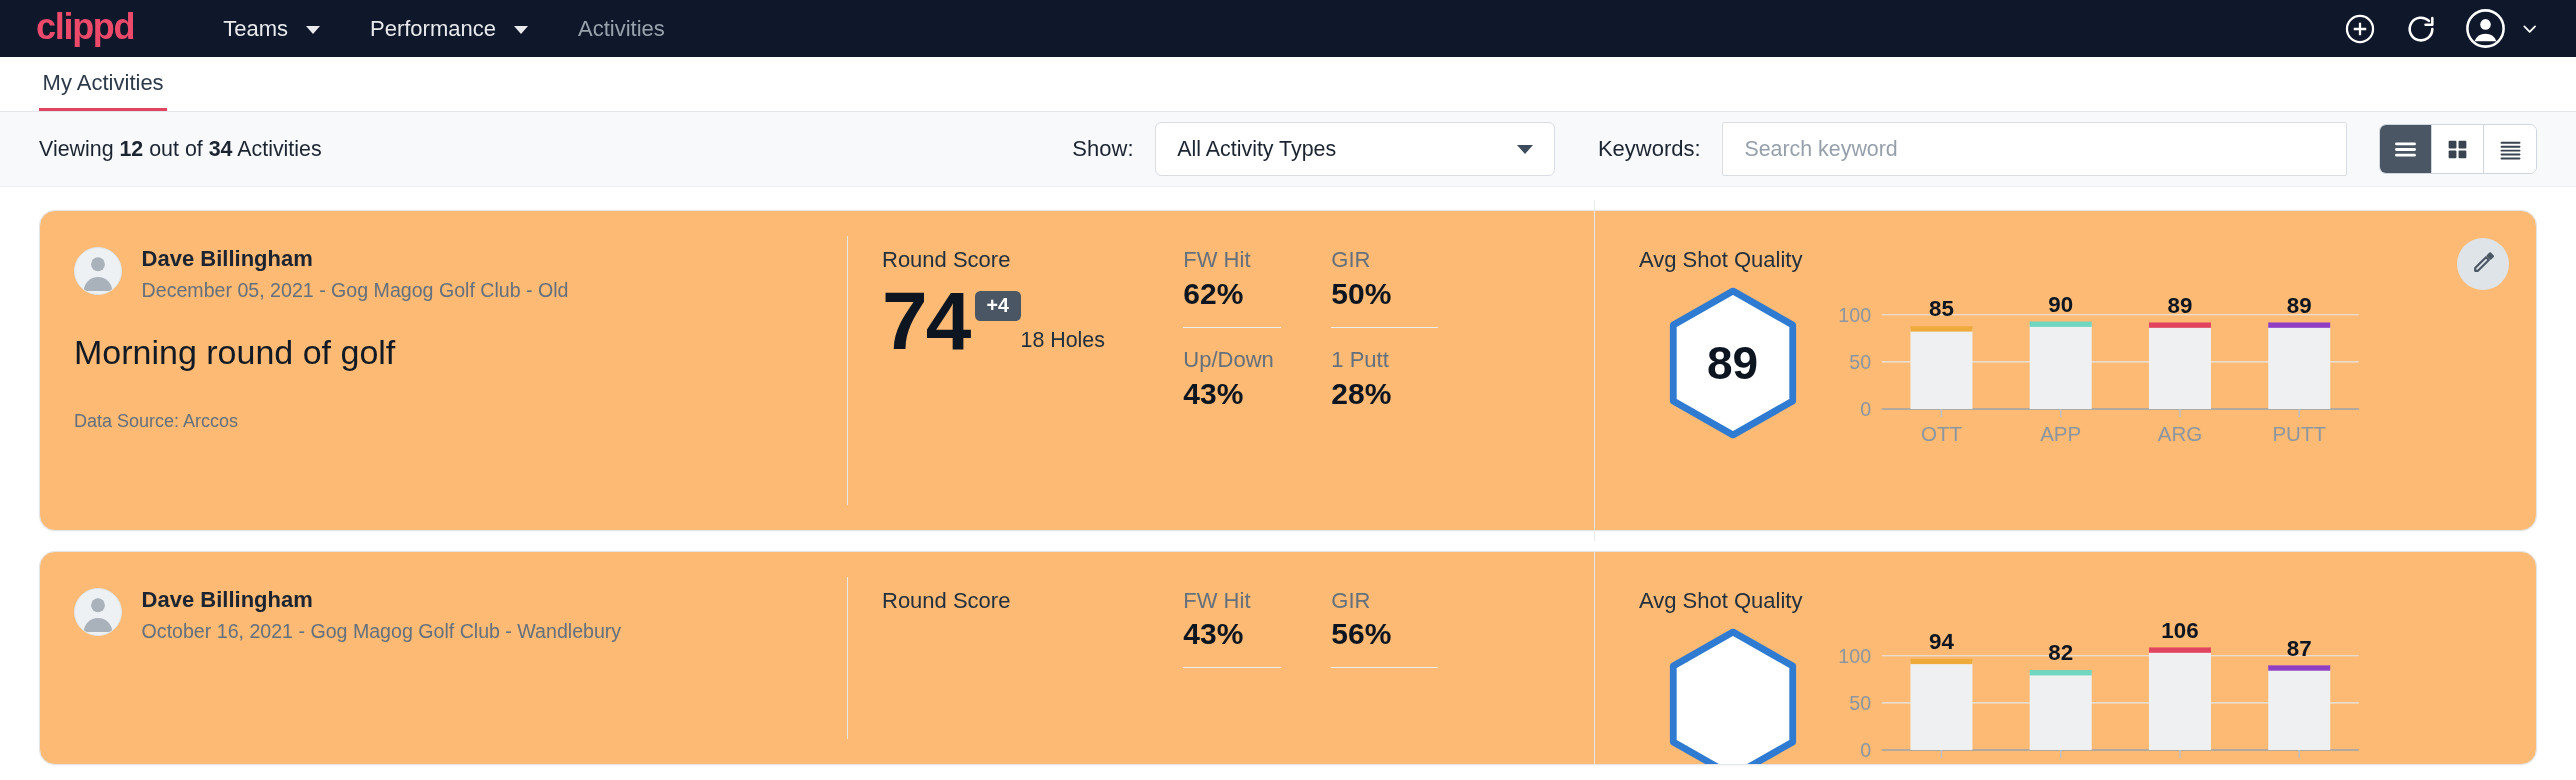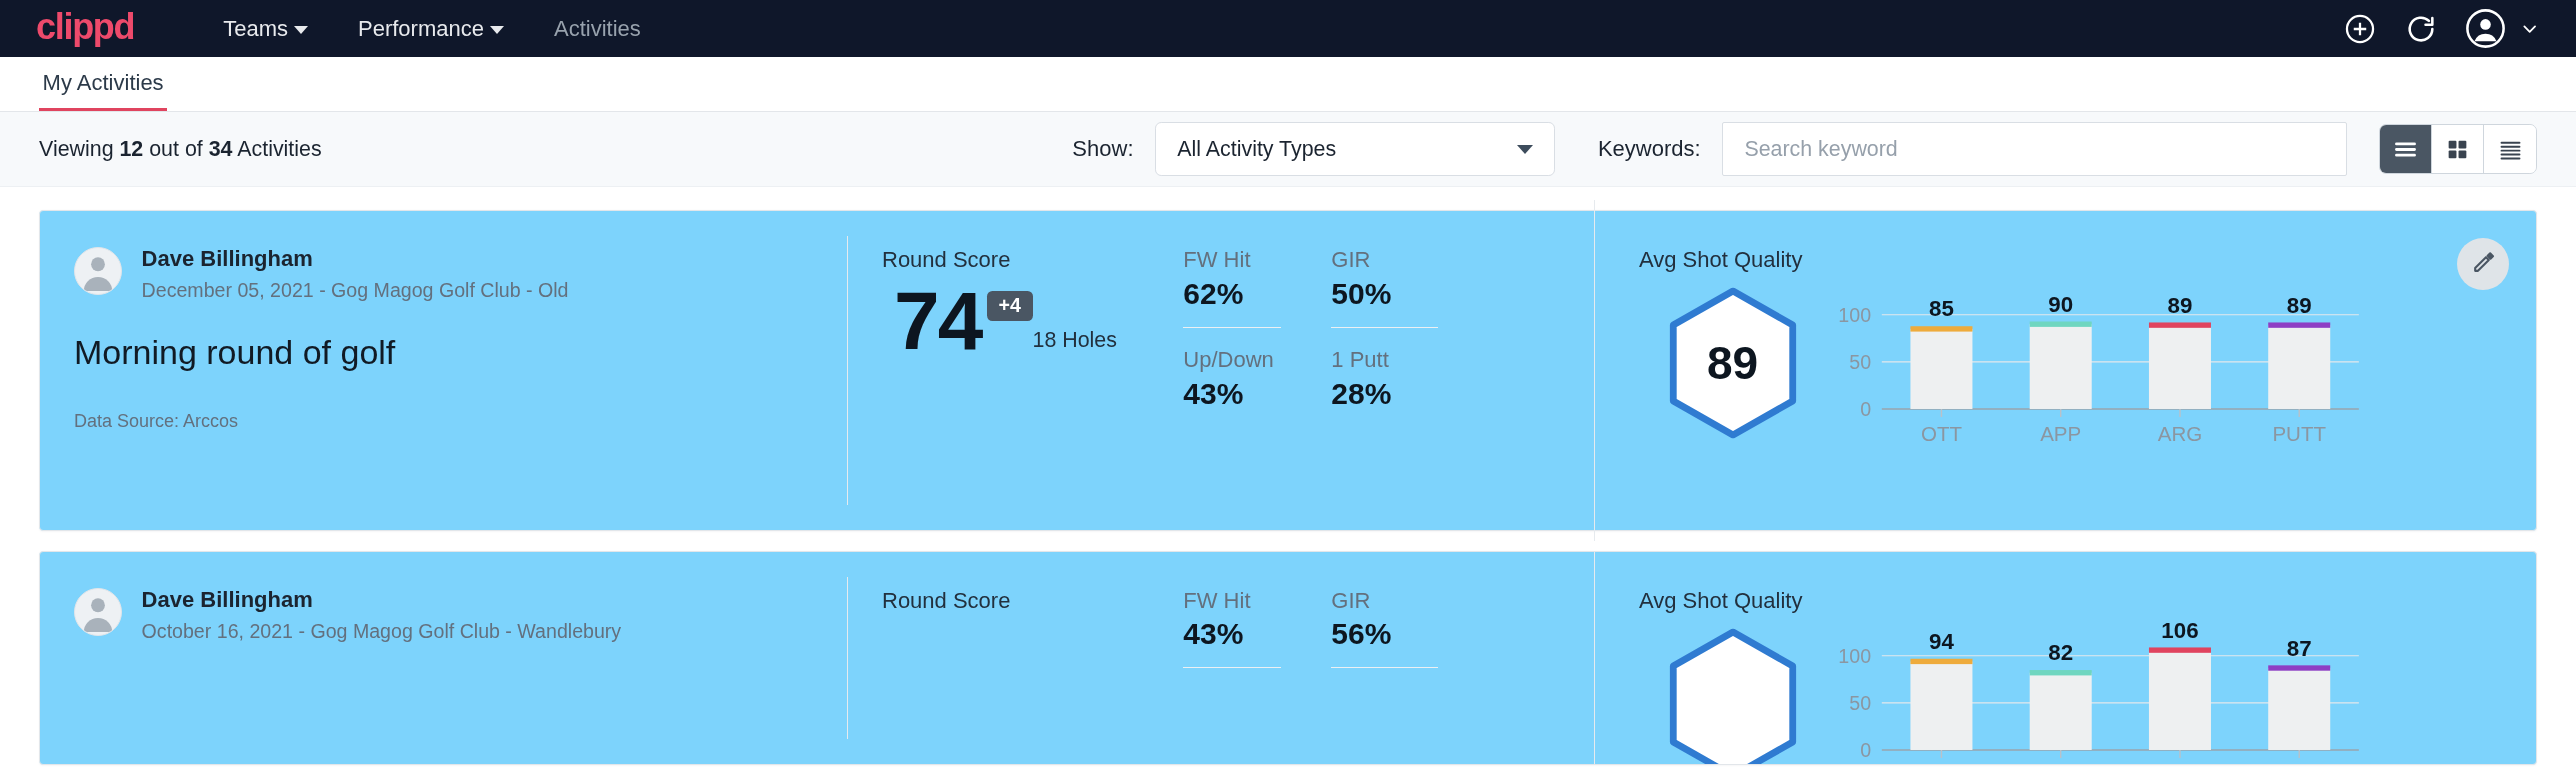--- a/index.html
+++ b/index.html
@@ -25,21 +25,21 @@
     color: #ed4a6b;
     letter-spacing: -1.3px;
     margin-right: 64px;
     line-height: 1;
     padding-bottom: 3.6px;
   }
   .nav { display: flex; align-items: center; gap: 0px; }
   .nav-item {
     display: flex;
     align-items: center;
-    gap: 6px;
+    gap: 18px;
     color: #e8eaed;
     font-size: 22px;
     padding: 0 25px;
     height: 57px;
     line-height: 57px;
     white-space: nowrap;
   }
   .nav-item.muted { color: #98a2ad; }
   .caret {
     width: 0; height: 0;
@@ -147,22 +147,22 @@
   .vt:last-child { border-right: none; }
   .vt.active { background: #4a5663; }
 
   
   .content {
     padding: 23px 39px 0 39px;
     background: #ffffff;
   }
   .card {
     border: 0.9px solid #e2e6ea;
-    border-radius: 4px;
-    background: #7dd3fc;
+    border-radius: 16px;
+    background: #fdba74;
     height: 321px;
     display: flex;
     position: relative;
     margin-bottom: 19.6px;
     box-shadow: 0 0.9px 1.8px rgba(20,30,45,.04);
   }
   .card.partial { height: 214px; overflow: hidden; }
 
   .col-info {
     width: 808px;
@@ -193,21 +193,21 @@
     line-height: 1.1;
   }
   .src { font-size: 18px; color: #63707e; margin-top: 39px; }
 
   .col-score {
     width: 321px;
     padding: 36px 0 0 34px;
     position: relative;
   }
   .blk-label { font-size: 22px; color: #22303e; }
-  .score-row { display: flex; align-items: flex-end; margin-top: 9px; margin-left: 12px; }
+  .score-row { display: flex; align-items: flex-end; margin-top: 9px; }
   .score-num {
     font-size: 82px;
     font-weight: 700;
     color: #0d1620;
     line-height: .95;
     letter-spacing: -1.8px;
   }
   .badge {
     background: #4a5663;
     color: #fff;

